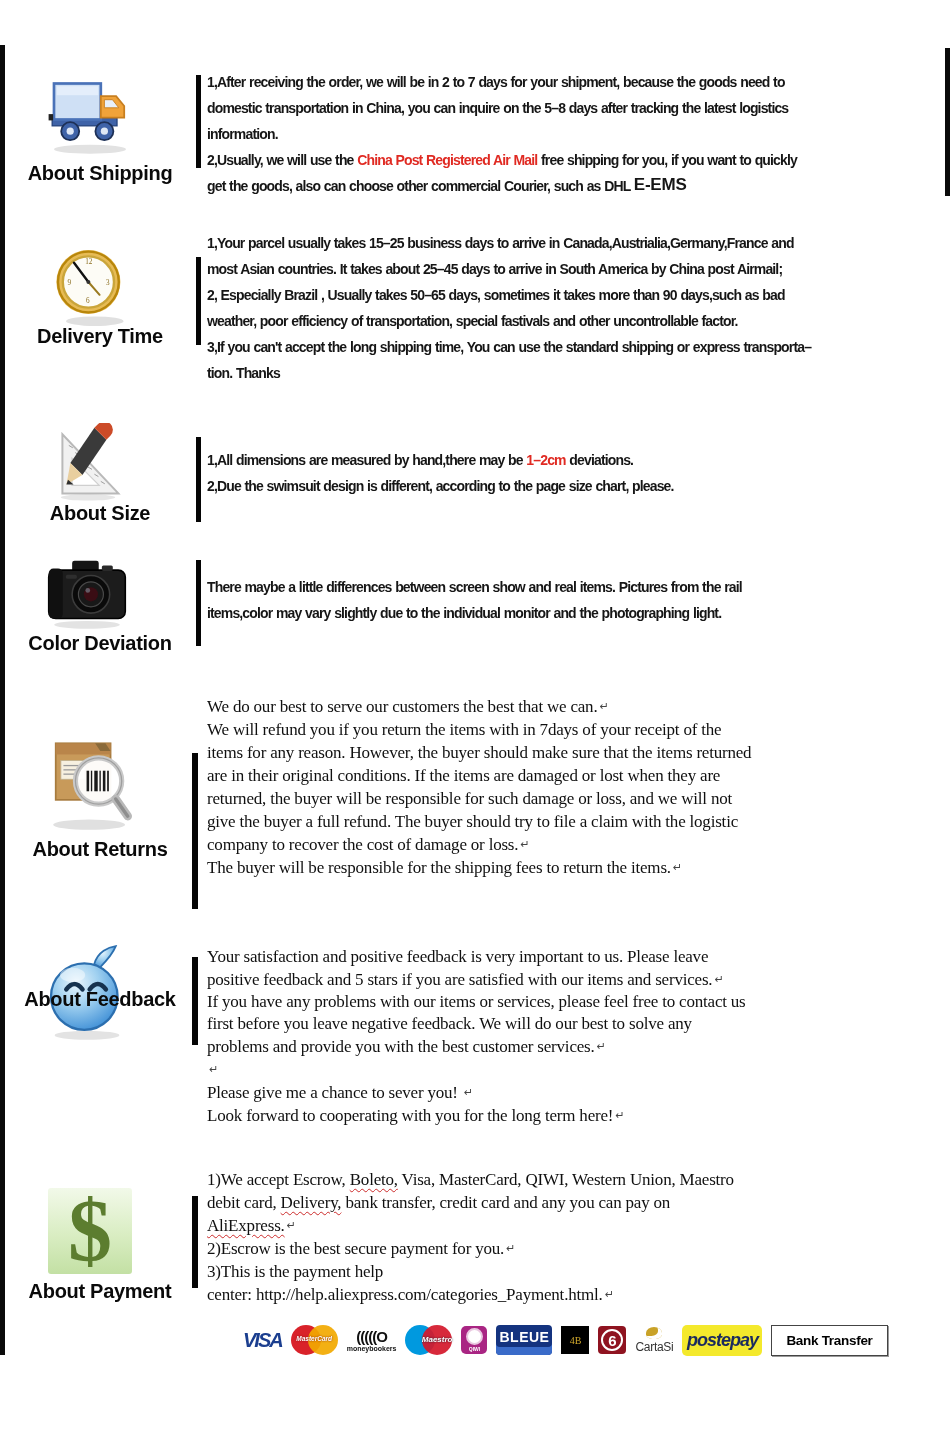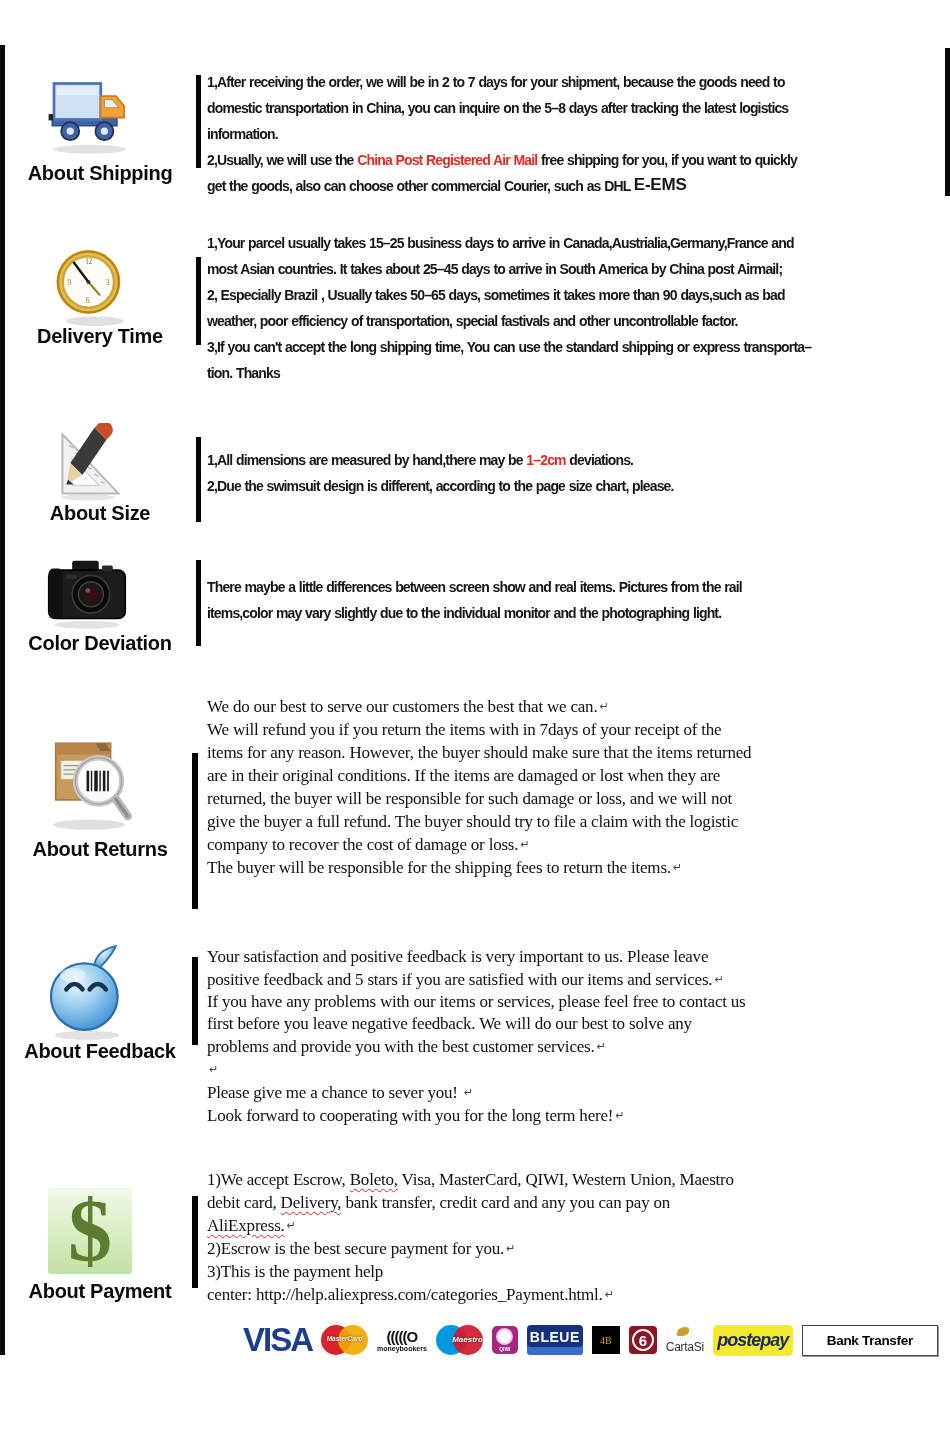--- a/index.html
+++ b/index.html
@@ -30,21 +30,21 @@
   
   .dollar-box{width:84px;height:86px;border-radius:3px;
     background:linear-gradient(180deg,#f2f9e9 0%,#d9edc2 55%,#c3e0a4 100%);
     display:flex;align-items:center;justify-content:center;}
   .dollar-box span{font-family:"Liberation Serif",serif;font-weight:700;font-size:88px;
     color:#5c7d2f;line-height:1;}
   
   .pay-row{position:absolute;left:243px;top:1322px;height:36px;display:flex;
     align-items:center;gap:9px;}
   .plogo{display:flex;align-items:center;justify-content:center;position:relative;}
-  .visa-txt{font-weight:700;font-size:33px;color:#1b3e8f;letter-spacing:-2px;}
+  .visa-txt{font-style:italic;font-weight:700;font-size:20px;color:#1b3e8f;letter-spacing:-2px;}
   .circle-pair{position:relative;width:47px;height:30px;}
   .circle-pair i{position:absolute;top:0;width:30px;height:30px;border-radius:50%;}
   .circle-pair .lbl{position:absolute;left:0;top:10px;width:100%;text-align:center;
     font-style:italic;font-weight:700;color:#fff;text-shadow:0 0 2px #7a1010;}
   .mc .c1{left:0;background:#d9222a;}
   .mc .c2{left:17px;background:#f2a900;opacity:.92;}
   .mc .lbl{font-size:6.5px;}
   .maestro .c1{left:0;background:#0099df;}
   .maestro .c2{left:17px;background:#d4192c;opacity:.93;}
   .maestro .lbl{font-size:8px;text-shadow:0 0 2px #123;text-align:right;}
@@ -61,21 +61,21 @@
   .b4 span{font-family:"Liberation Serif",serif;font-weight:400;font-size:10px;color:#d2a92c;}
   .e6{width:28px;height:28px;border-radius:4px;background:#8f1320;}
   .e6 span{color:#fff;font-weight:700;font-size:15px;border:2px solid #fff;border-radius:50%;
     width:18px;height:18px;display:flex;align-items:center;justify-content:center;}
   .cartasi{flex-direction:column;line-height:1;}
   .cartasi .bird{width:16px;height:12px;border-radius:50% 50% 40% 40%;background:#c9a227;
     box-shadow:inset -4px -3px 0 #fff;}
   .cartasi .cs-lbl{font-size:12px;color:#333;margin-top:2px;letter-spacing:-.3px;}
   .postepay{width:80px;height:31px;border-radius:5px;background:#f4e92c;}
   .postepay span{font-style:italic;font-weight:700;font-size:18px;color:#1b2a5e;letter-spacing:-1px;}
-  .bank{height:29px;padding:0 24px;background:#fff;border:1.5px solid #444;
+  .bank{height:29px;padding:0 14px;background:#fff;border:1.5px solid #444;
     box-shadow:1px 1px 0 #9a9a9a;}
   .bank span{font-weight:700;font-size:13.5px;color:#000;letter-spacing:-.3px;}
 </style>
 </head>
 <body>
 
 <div class="page">
 
   <div class="page-edge" style="left:0;top:45px;width:5px;height:1310px;"></div>
   <div class="page-edge" style="left:945px;top:48px;width:5px;height:148px;"></div>
@@ -225,21 +225,21 @@
         </radialGradient>
       </defs>
       <ellipse cx="50" cy="101" rx="36" ry="5" fill="#e3e3e3"></ellipse>
       <path d="M58 22 C62 8 74 3 82 2 C78 12 70 20 64 26 Z" fill="url(#bub)" stroke="#2c6faf" stroke-width="2"></path>
       <circle cx="47" cy="58" r="37" fill="url(#bub)" stroke="#2c6faf" stroke-width="2.5"></circle>
       <path d="M27 50 q9 -12 18 0" fill="none" stroke="#16324f" stroke-width="5" stroke-linecap="round"></path>
       <path d="M53 50 q9 -12 18 0" fill="none" stroke="#16324f" stroke-width="5" stroke-linecap="round"></path>
       <ellipse cx="34" cy="34" rx="14" ry="8" fill="#ffffff" opacity=".45"></ellipse>
     </svg>
   </div>
-  <div class="sec-label" style="top:1040px;">About Feedback</div>
+  <div class="sec-label" style="top:988px;">About Feedback</div>
   <div class="bar" style="left:192px;top:957px;width:6px;height:88px;"></div>
   <div class="txt serif-txt" style="top:946px;line-height:22px;">
       <div class="tl"><span>Your satisfaction and positive feedback is very important to us. Please leave</span></div>
       <div class="tl"><span>positive feedback and 5 stars if you are satisfied with our items and services.</span><span class="mark">↵</span></div>
       <div class="tl"><span>If you have any problems with our items or services, please feel free to contact us</span></div>
       <div class="tl"><span>first before you leave negative feedback.  We will do our best to solve any</span></div>
       <div class="tl"><span>problems and provide you with the best customer services.</span><span class="mark">↵</span></div>
       <div class="tl"><span> </span><span class="mark">↵</span></div>
       <div class="tl"><span>Please give me a chance to sever you! </span><span class="mark">↵</span></div>
       <div class="tl"><span>Look forward to cooperating with you for the long term here!</span><span class="mark">↵</span></div>

